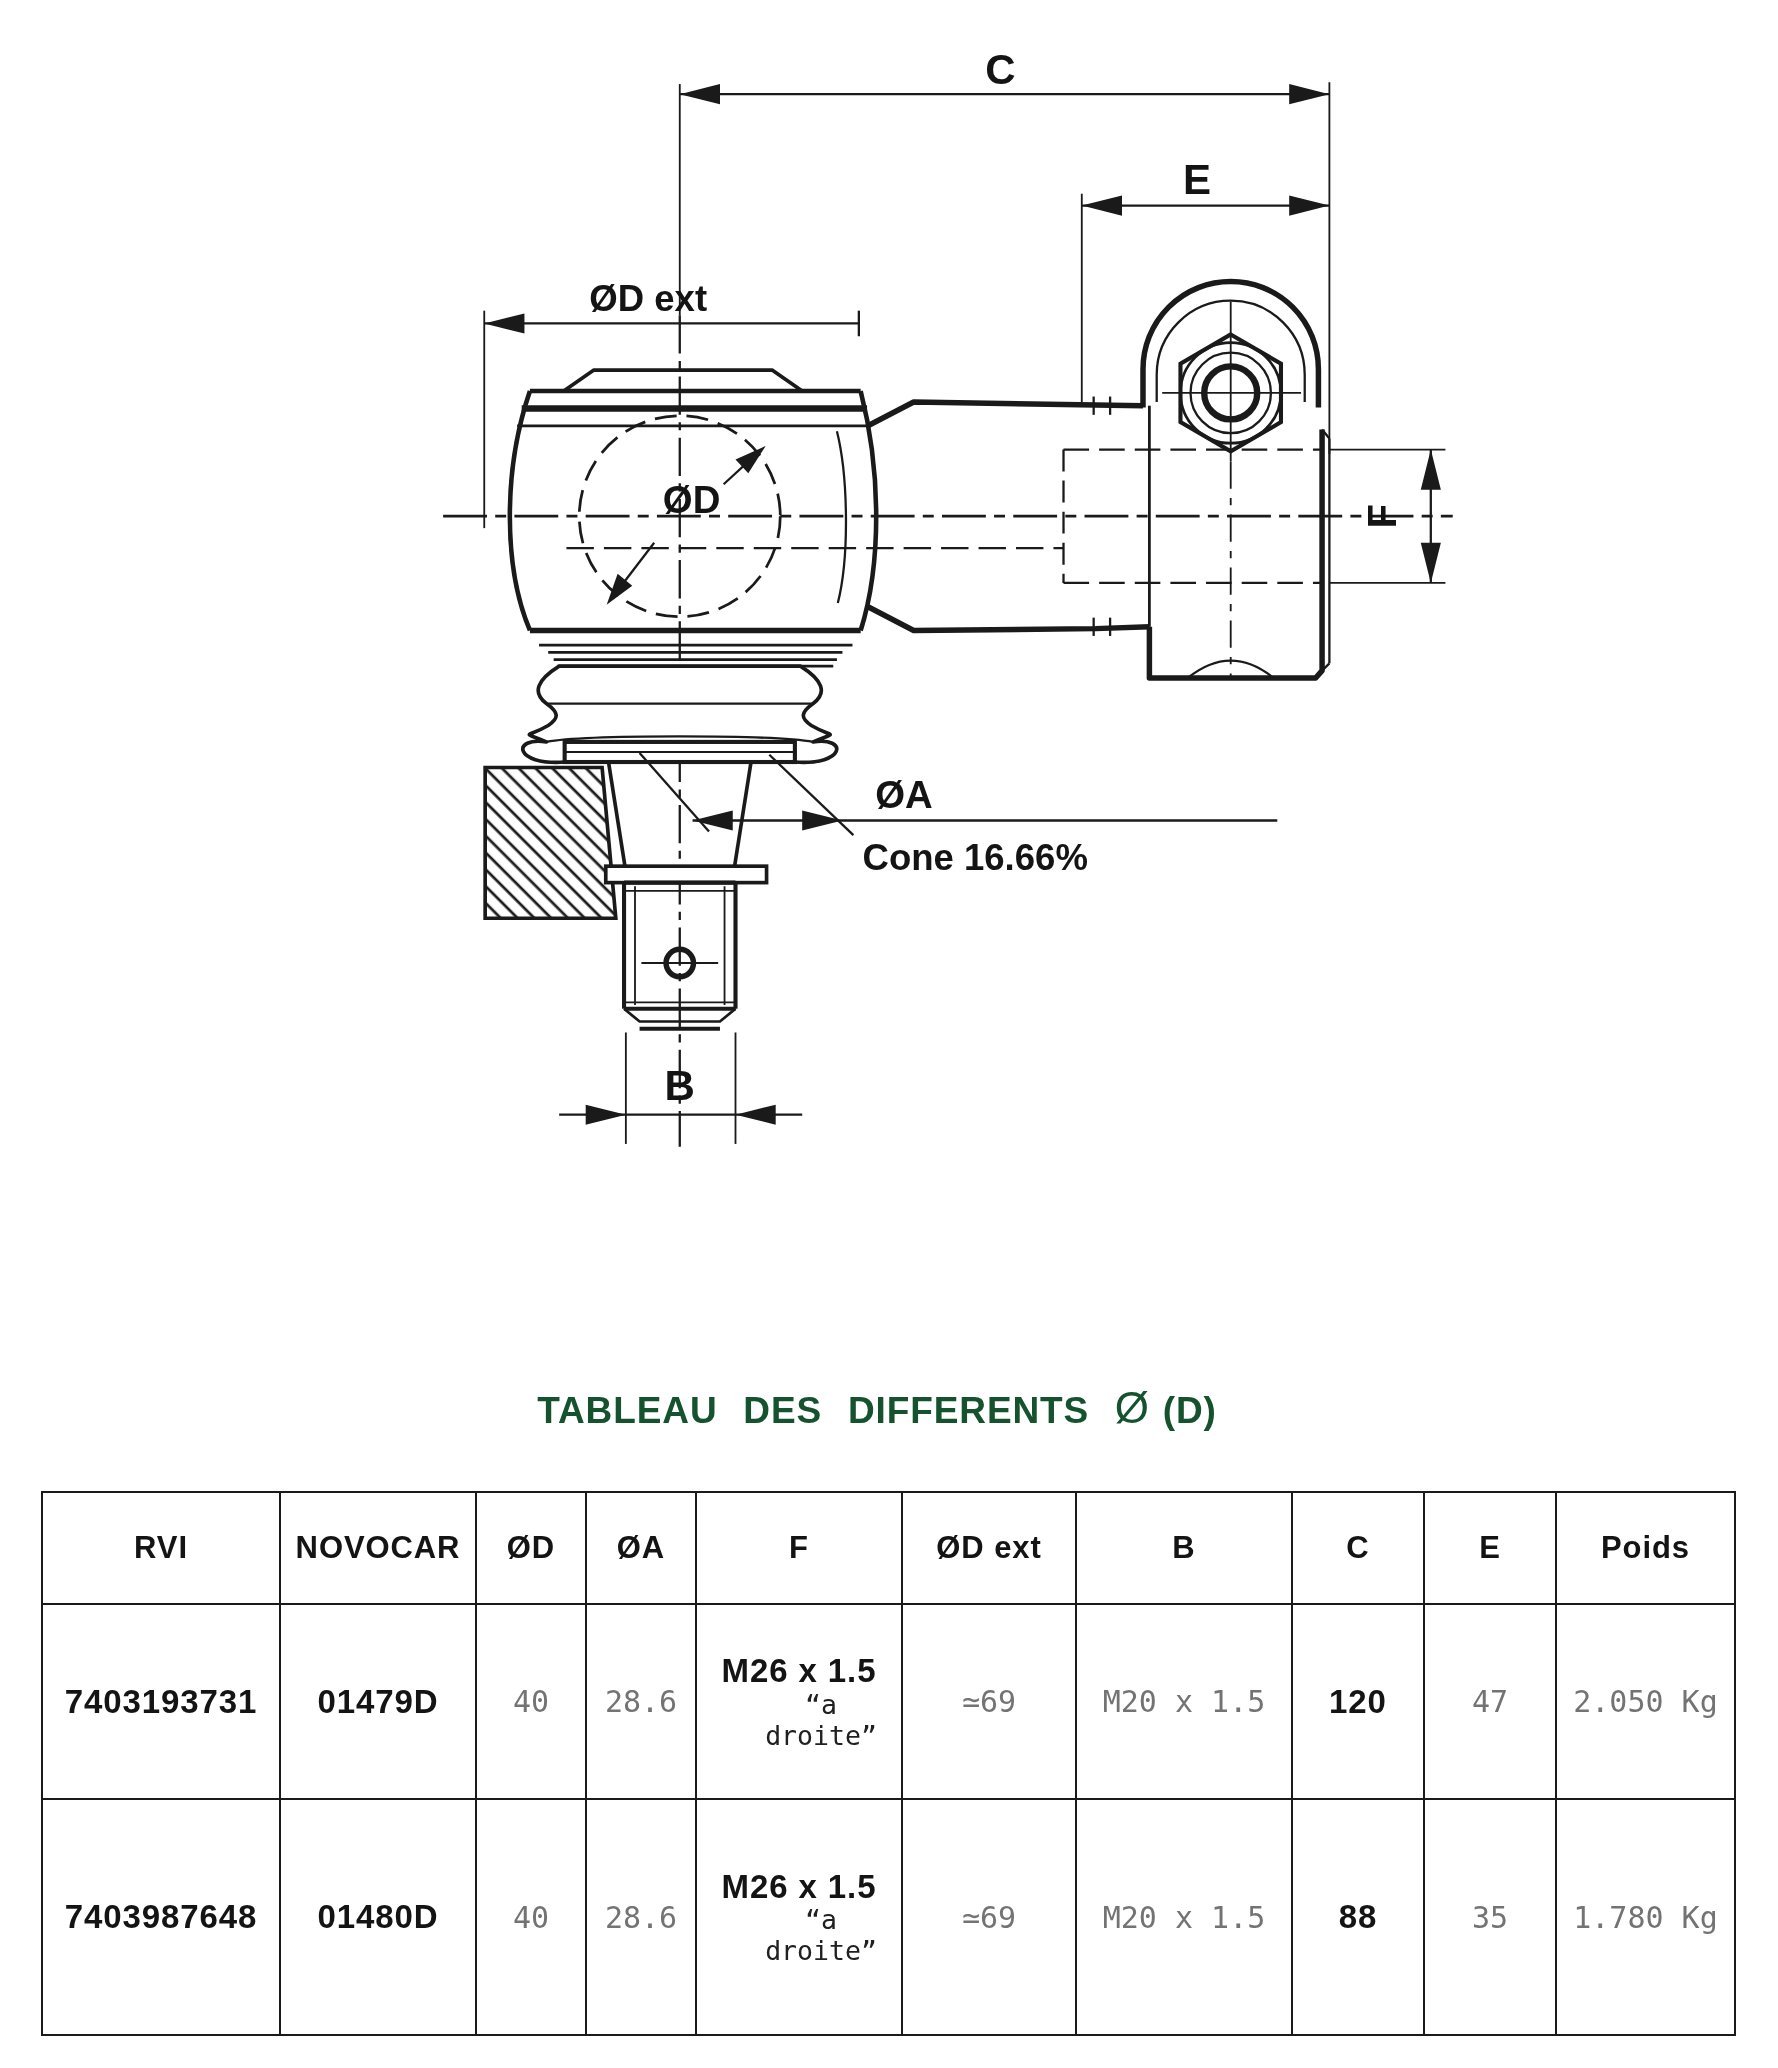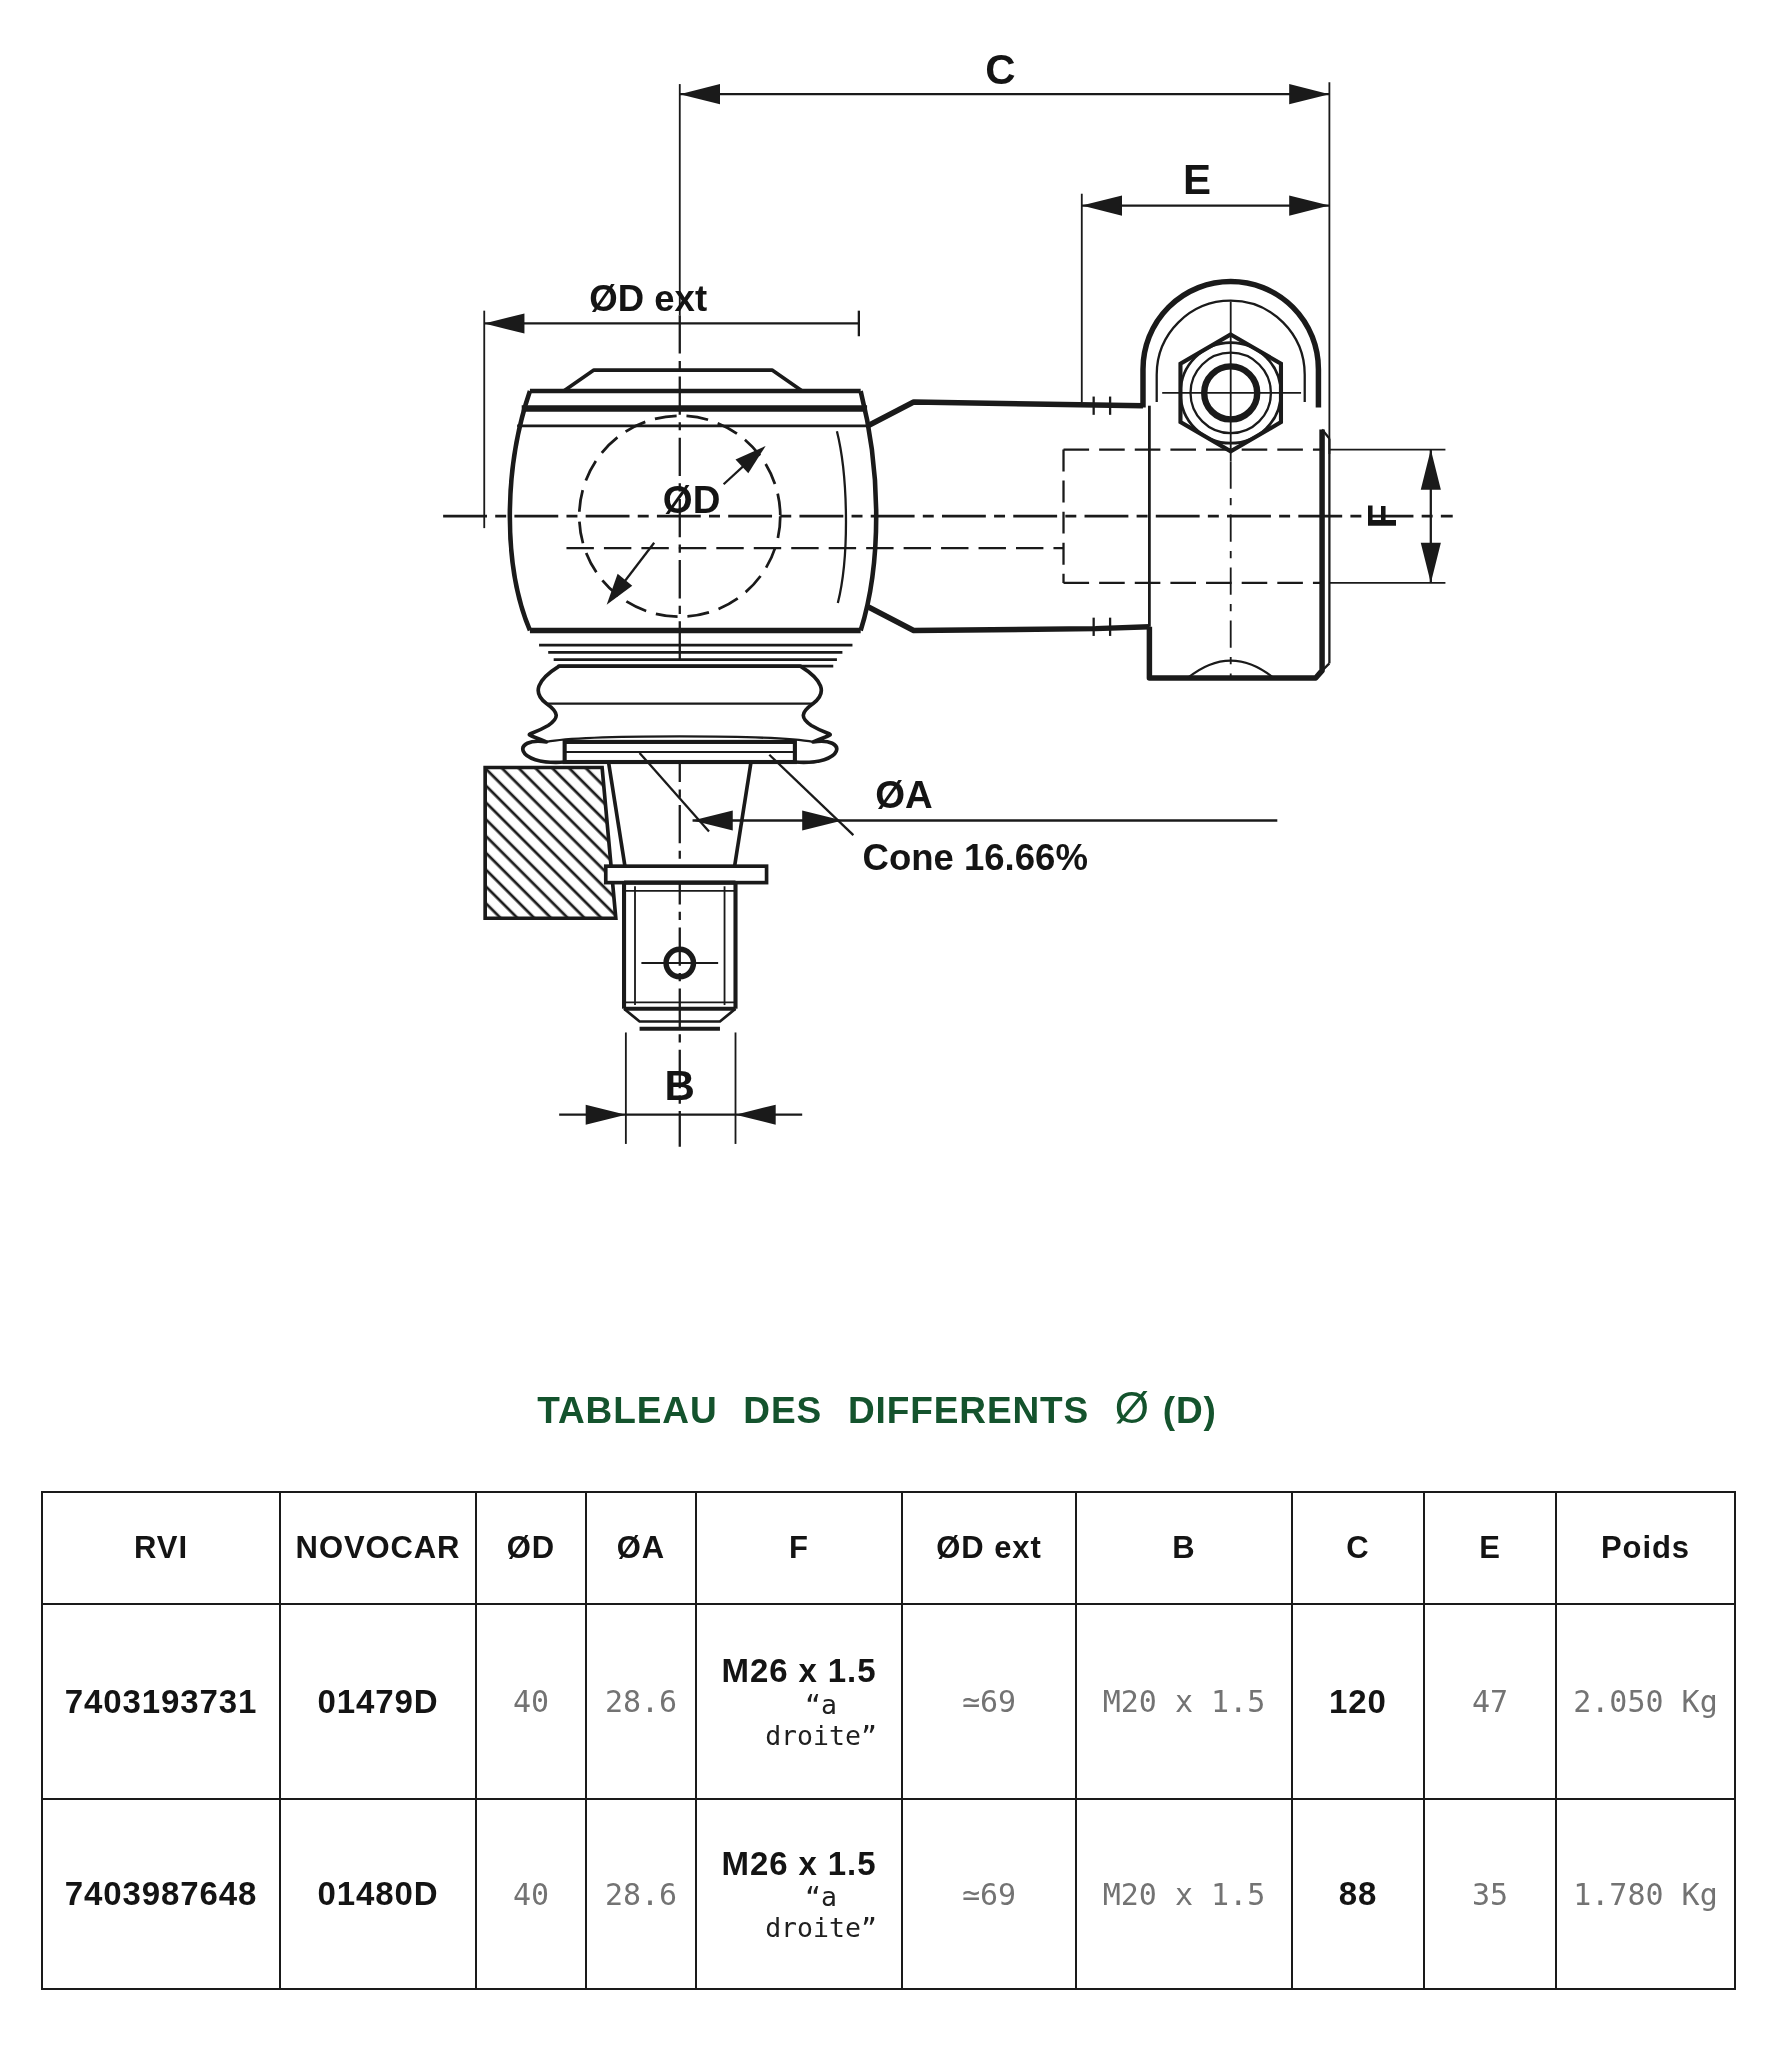--- a/index.html
+++ b/index.html
@@ -26,21 +26,21 @@
     position:absolute;left:41px;top:1491px;
     border-collapse:collapse;table-layout:fixed;
     color:#141414;
   }
   table.spec td{
     border:2.7px solid #1a1a1a;text-align:center;vertical-align:middle;
     padding:12px;overflow:hidden;
   }
   tr.hdr{height:112px;}
   tr.r1{height:195px;}
-  tr.r2{height:190px;border-radius:19px;}
+  tr.r2{height:236px;border-radius:19px;}
   .hcell{font-weight:bold;font-size:31px;letter-spacing:0.9px;}
   .bval{font-weight:bold;font-size:33px;letter-spacing:0.9px;}
   .tval{font-family:"DejaVu Sans Mono",monospace;font-weight:400;font-size:30px;color:#737373;letter-spacing:0;}
   .f2{display:block;font-family:"DejaVu Sans Mono",monospace;font-weight:400;font-size:26.5px;color:#202020;margin-top:-1.8px;margin-left:44px;}
   .f1{display:block;text-align:center;}
   td.dext{text-align:left;padding-left:27.4px;}
 </style>
 </head>
 <body>
 

